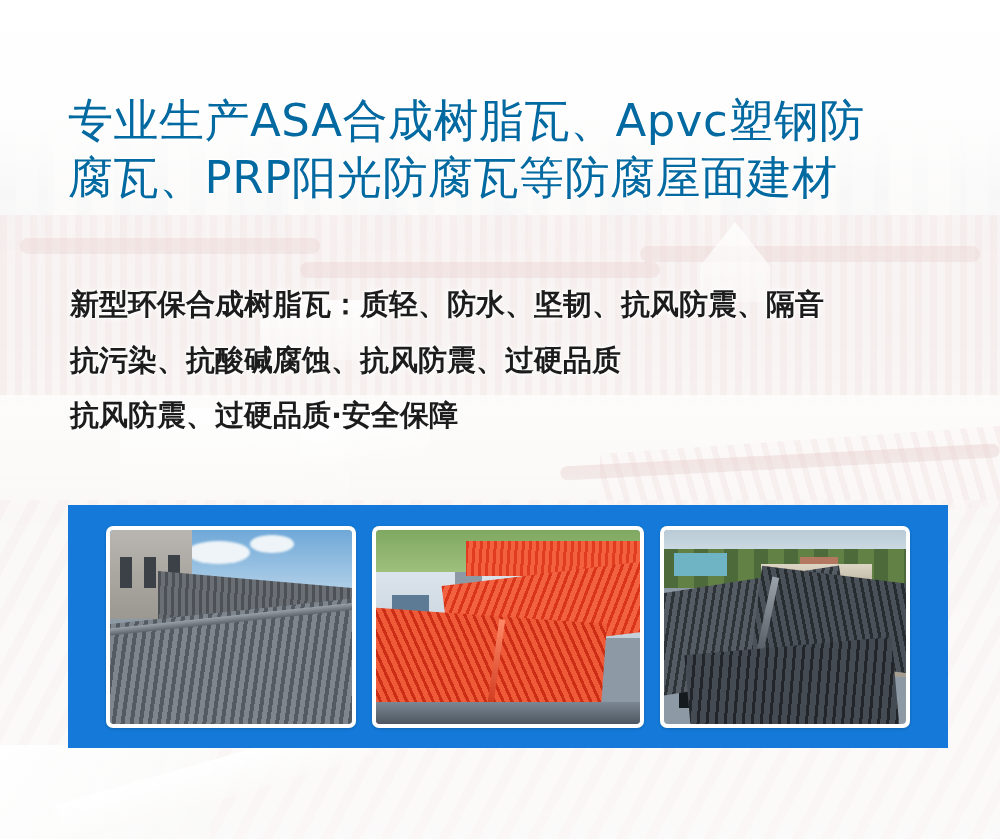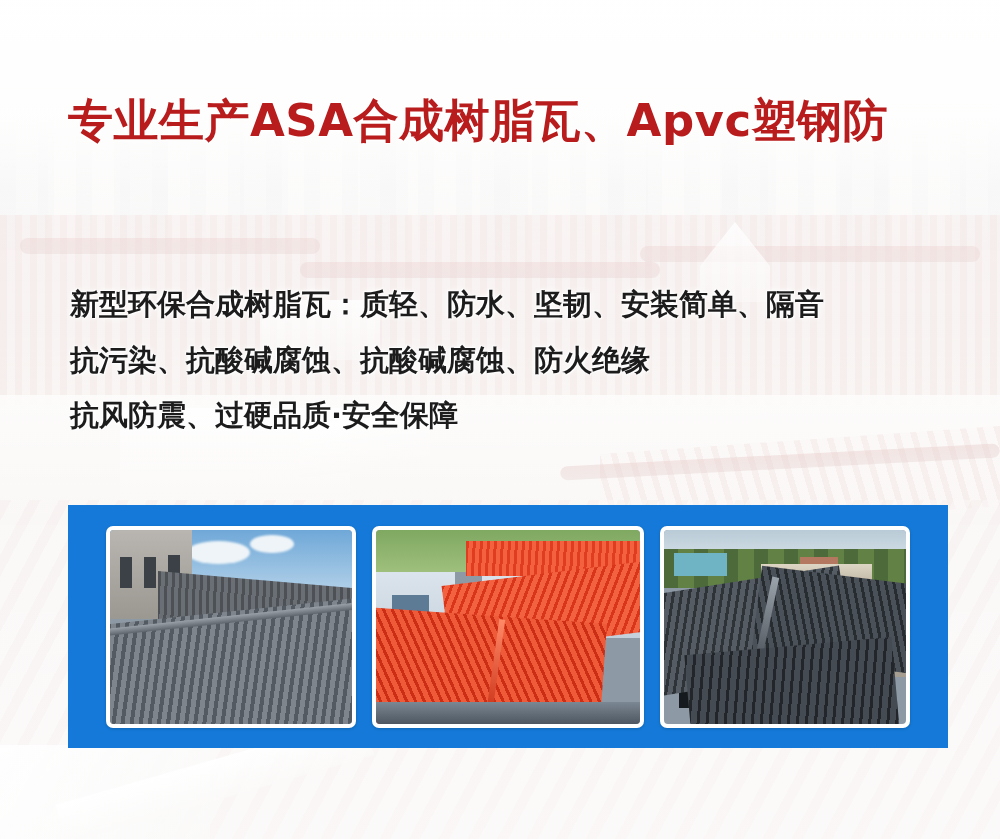--- a/index.html
+++ b/index.html
@@ -112,24 +112,24 @@
   }
 
   
   .headline {
     position: absolute;
     left: 68px; top: 92px;
     width: 880px;
   }
   .headline-line {
     font-size: 45px;
-    font-weight: 700;
+    font-weight: 400;
     line-height: 57px;
     letter-spacing: 0.5px;
-    color: #b91c1c;
+    color: #0369a1;
     white-space: nowrap;
     text-shadow:
        0 0 3px #ffffff,  0 0 6px #ffffff,  0 0 10px #ffffff,
        1px 1px 0 rgba(255,255,255,.95), -1px -1px 0 rgba(255,255,255,.95),
        1px -1px 0 rgba(255,255,255,.95), -1px 1px 0 rgba(255,255,255,.95);
   }
 
   
   .subcopy {
     position: absolute;
@@ -281,25 +281,26 @@
 
     <div class="bg-bottom"></div>
     <div class="bg-bottom-wall"></div>
     <div class="bg-bottom-ridge"></div>
 
     <div class="bg-wash"></div>
   </div>
 
   <div class="headline">
     <div class="headline-line">专业生产ASA合成树脂瓦、Apvc塑钢防</div>
+    <div class="headline-line">腐瓦、PRP阳光防腐瓦等防腐屋面建材</div>
   </div>
 
   <div class="subcopy">
-    <div class="sub-line">新型环保合成树脂瓦：质轻、防水、坚韧、安装简单、隔音</div>
-    <div class="sub-line">抗污染、抗酸碱腐蚀、抗酸碱腐蚀、防火绝缘</div>
+    <div class="sub-line">新型环保合成树脂瓦：质轻、防水、坚韧、抗风防震、隔音</div>
+    <div class="sub-line">抗污染、抗酸碱腐蚀、抗风防震、过硬品质</div>
     <div class="sub-line last">抗风防震、过硬品质·安全保障</div>
   </div>
 
   <div class="gallery">
 
     <div class="photo">
       <div class="photo-inner">
         <div class="p1-sky"></div>
         <div class="p1-cloud" style="left:32%; top:6%;  width:26%; height:12%;"></div>
         <div class="p1-cloud" style="left:58%; top:3%;  width:18%; height:9%;"></div>

